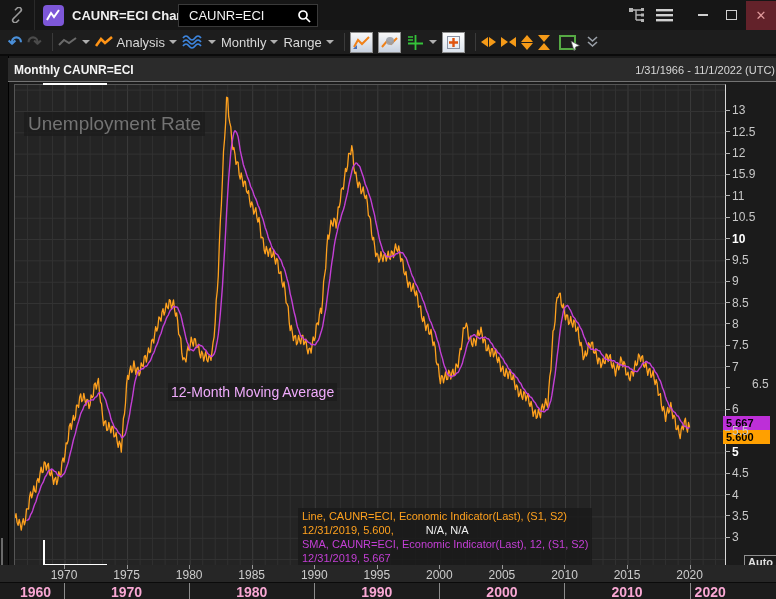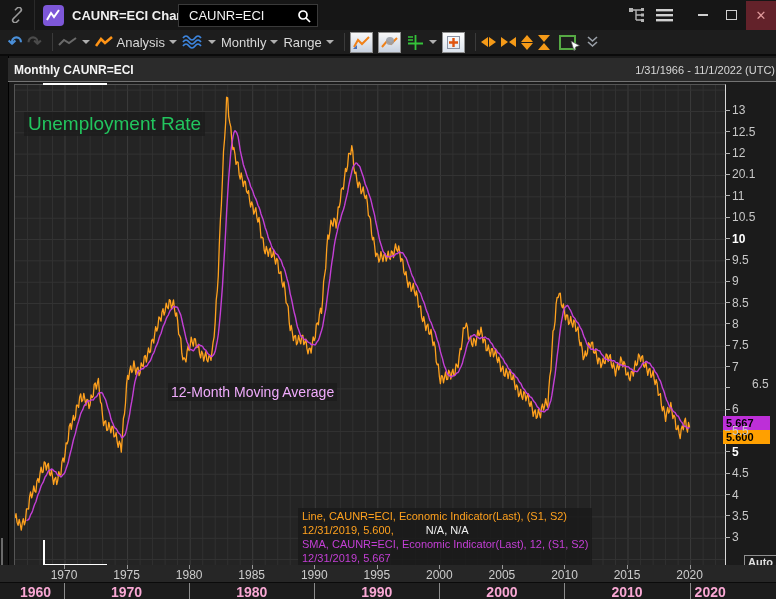--- a/index.html
+++ b/index.html
@@ -54,21 +54,21 @@
   .chead{position:absolute;left:8px;top:58px;width:775px;height:24px;background:#2b2b2b;
          display:flex;align-items:center;justify-content:space-between;box-sizing:border-box;
          padding:0 8px 0 6px;border-bottom:1px solid #737373;}
   .chead .t{color:#f5f5f5;font-size:12px;font-weight:bold;}
   .chead .d{color:#d8d8d8;font-size:11px;}
   
   .plotframe{position:absolute;left:14px;top:84px;width:710px;height:481px;background:#242424;
              border:1px solid #555;box-sizing:content-box;}
   .plotframe{border-right:1px solid #d8d8d8;}
   .accent{position:absolute;background:#fff;}
-  .ann-main{position:absolute;left:24px;top:112px;font-size:19px;color:#22c55e;
+  .ann-main{position:absolute;left:24px;top:112px;font-size:19px;color:#737373;
             background:rgba(27,27,27,.75);padding:1px 4px;}
   .ann-sma{position:absolute;left:168px;top:383px;font-size:14px;color:#f0abfc;
            background:rgba(27,27,27,.75);padding:1px 3px;}
   .legend{position:absolute;left:298px;top:508px;font-size:11px;line-height:14px;
           background:rgba(24,24,24,.78);padding:1px 4px;white-space:nowrap;}
   .lg-o{color:#ffa11e;} .lg-w{color:#f0f0f0;margin-left:29px;} .lg-p{color:#c43fd6;}
   
   .yaxis{position:absolute;left:725px;top:84px;width:51px;height:497px;}
   .ylab{position:absolute;left:7px;color:#c8c8c8;font-size:12px;}
   .ylab.b{color:#fff;font-weight:bold;}
@@ -312,21 +312,21 @@
       <div class="ylab" style="top: 190.18px;">9</div>
       <div class="ytick" style="top: 175.34px;"></div>
       <div class="ylab" style="top: 168.84px;">9.5</div>
       <div class="ytick" style="top: 154px;"></div>
       <div class="ylab b" style="top: 147.5px;">10</div>
       <div class="ytick" style="top: 132.661px;"></div>
       <div class="ylab" style="top: 126.161px;">10.5</div>
       <div class="ytick" style="top: 111.321px;"></div>
       <div class="ylab" style="top: 104.821px;">11</div>
       <div class="ytick" style="top: 89.9809px;"></div>
-      <div class="ylab" style="top: 83.4809px;">20.1</div>
+      <div class="ylab" style="top: 83.4809px;">15.9</div>
       <div class="ytick" style="top: 68.6411px;"></div>
       <div class="ylab" style="top: 62.1411px;">12</div>
       <div class="ytick" style="top: 47.3012px;"></div>
       <div class="ylab" style="top: 40.8012px;">12.5</div>
       <div class="ytick" style="top: 25.9614px;"></div>
       <div class="ylab" style="top: 19.4614px;">13</div>
     </div>
 
   <div class="xminor" id="xminor">
       <div class="xmtick" style="left: 64.0441px;"></div>

